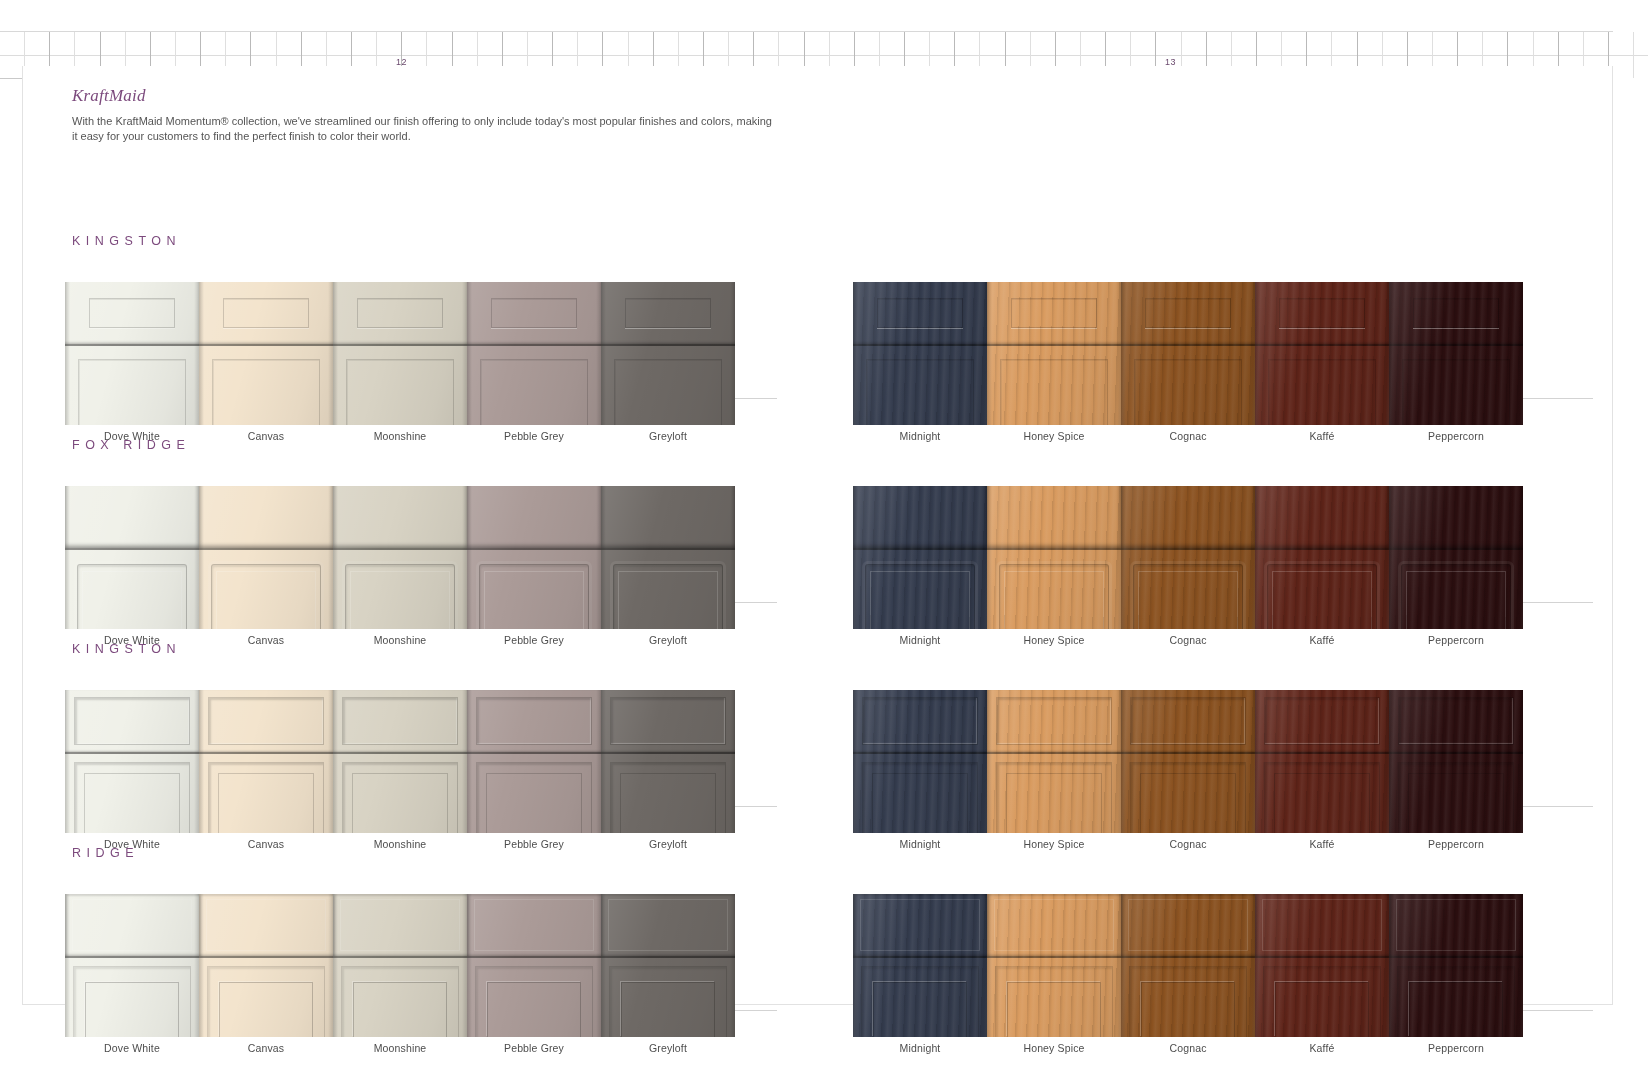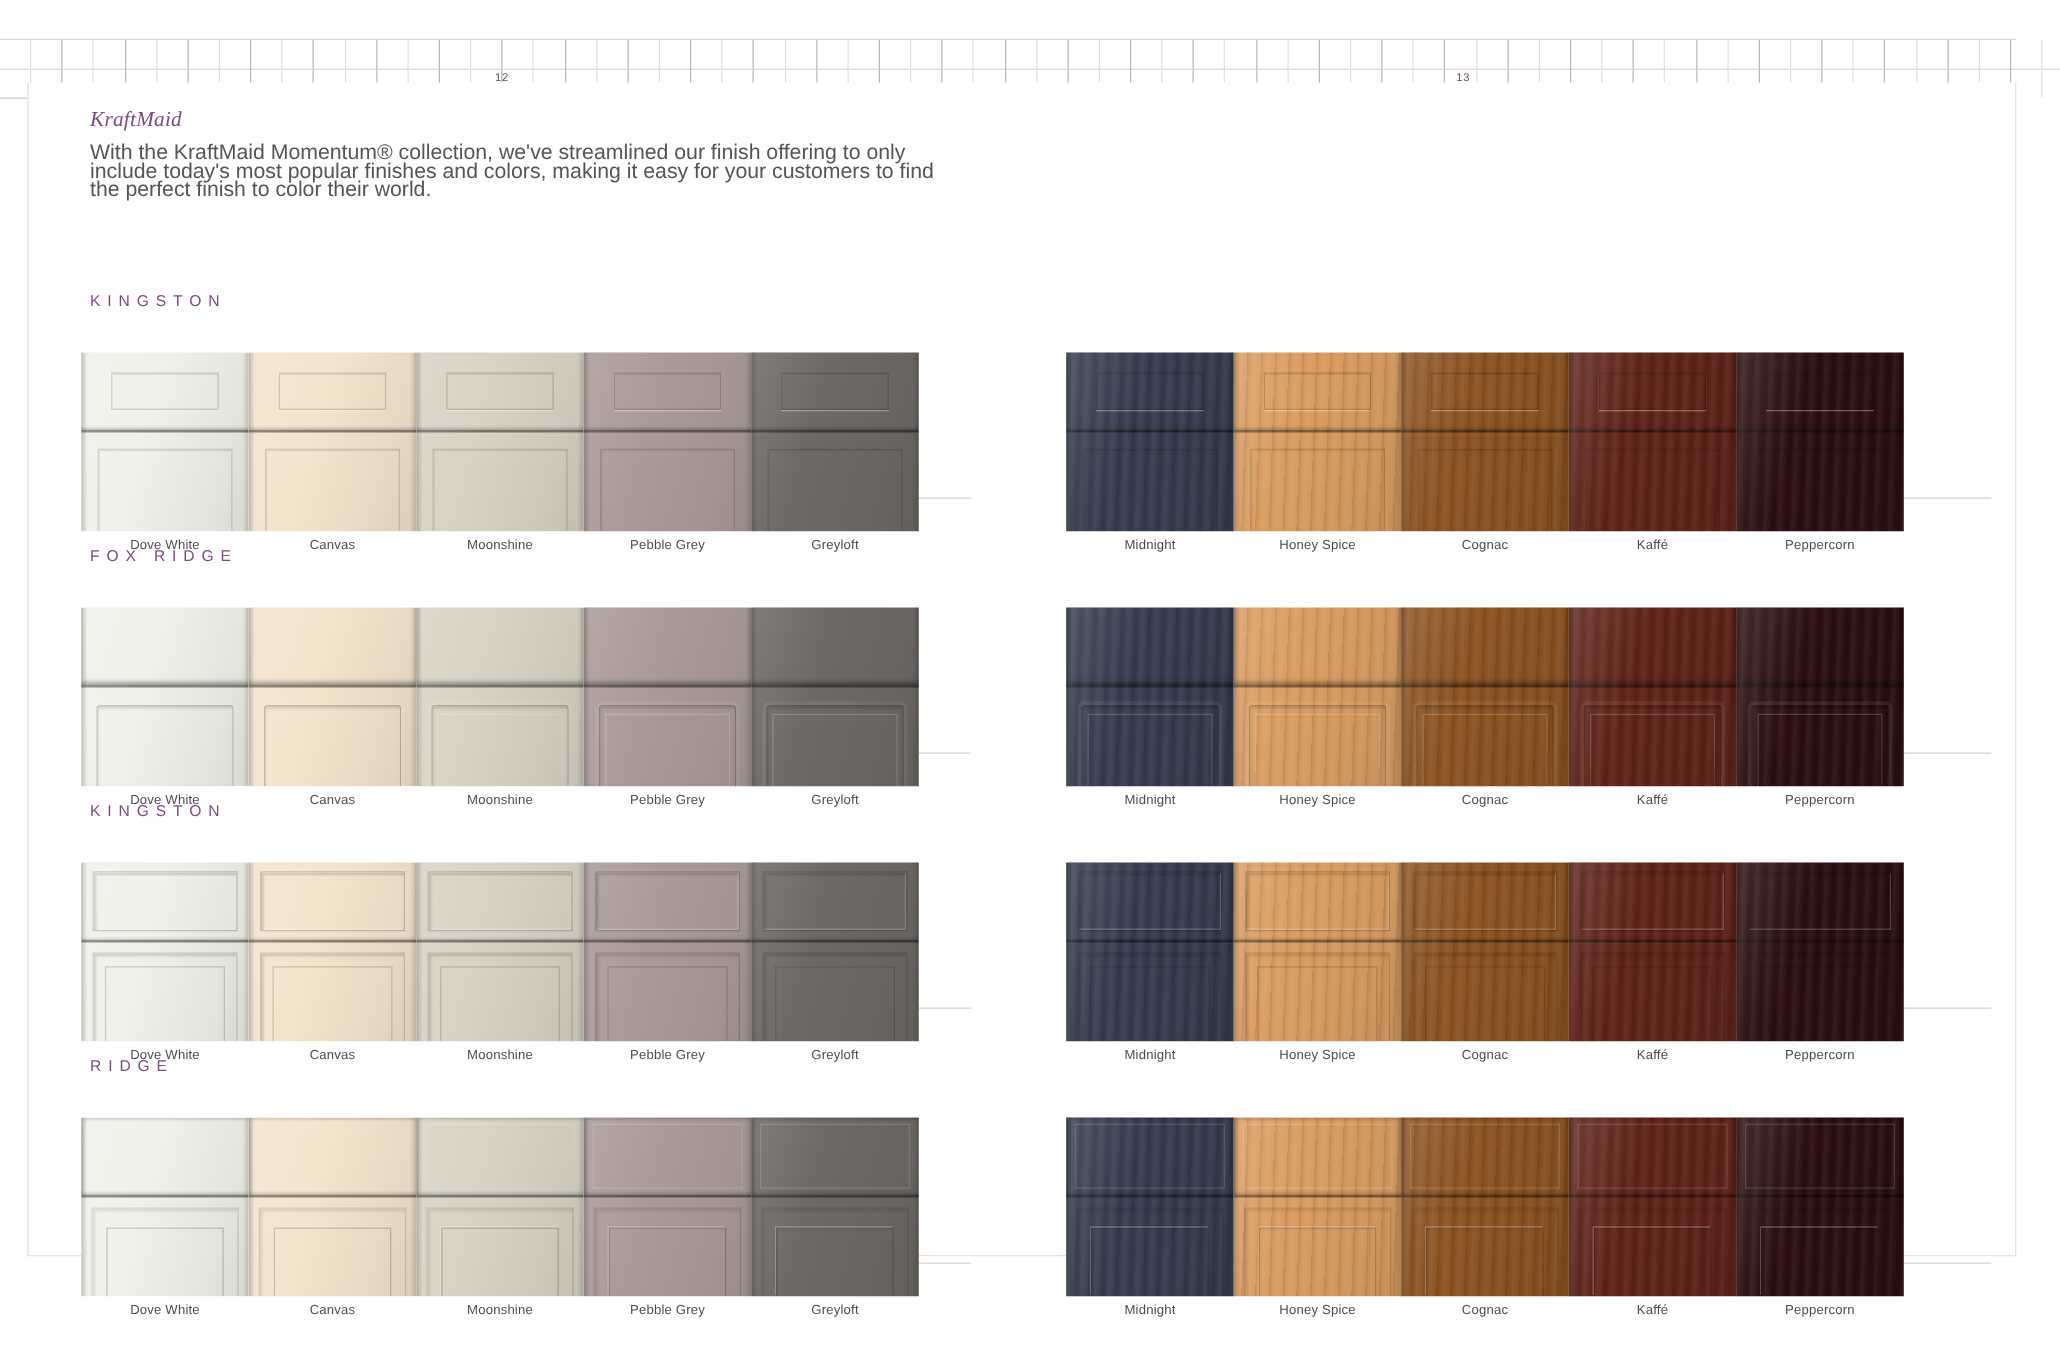--- a/index.html
+++ b/index.html
@@ -18,21 +18,21 @@
   #ruler .gridbottom{position:absolute;left:0;top:65px;width:1613px;height:1px;background:#c9c9c9;}
   #ruler .pagenum{position:absolute;top:44px;font-size:9px;color:#6b4a6e;
                   letter-spacing:.5px;font-family:"Liberation Sans",sans-serif;}
 
   
   #sheet{position:absolute;left:22px;top:66px;width:1591px;height:939px;
          border:1px solid #e2e2e2;border-top:none;background:#fff;box-sizing:border-box;}
 
   .heading{position:absolute;left:49px;top:20px;font-family:"Liberation Serif",serif;
            font-style:italic;font-size:17px;color:#7c4a7d;letter-spacing:.2px;}
-  .intro{position:absolute;left:49px;top:48px;width:700px;font-size:17px;
+  .intro{position:absolute;left:49px;top:48px;width:700px;font-size:11px;
          line-height:15px;color:#555;font-family:"Liberation Sans",sans-serif;}
 
   
   .section{position:absolute;left:0;width:1591px;}
   .secTitle{position:absolute;left:49px;top:0;font-size:12.5px;color:#7c4a7d;
             letter-spacing:5.5px;font-weight:400;}
 
   .doorRow{position:absolute;top:22px;left:0;width:1591px;height:170px;}
   .group{position:absolute;top:0;height:170px;}
   .group.left{left:42px;width:712px;}

